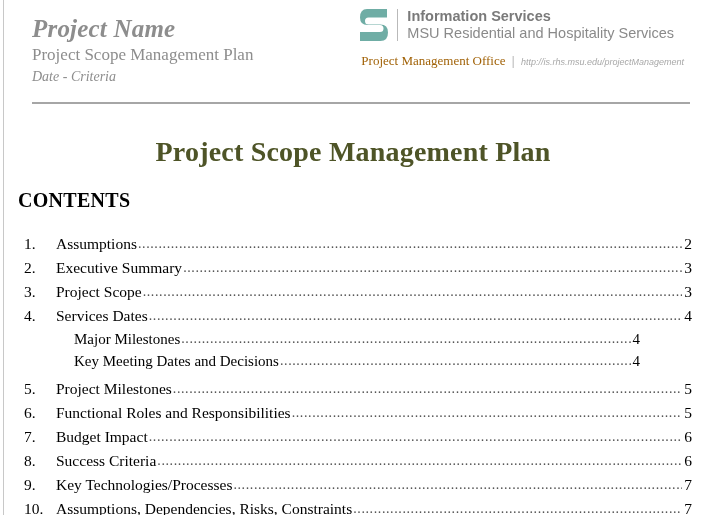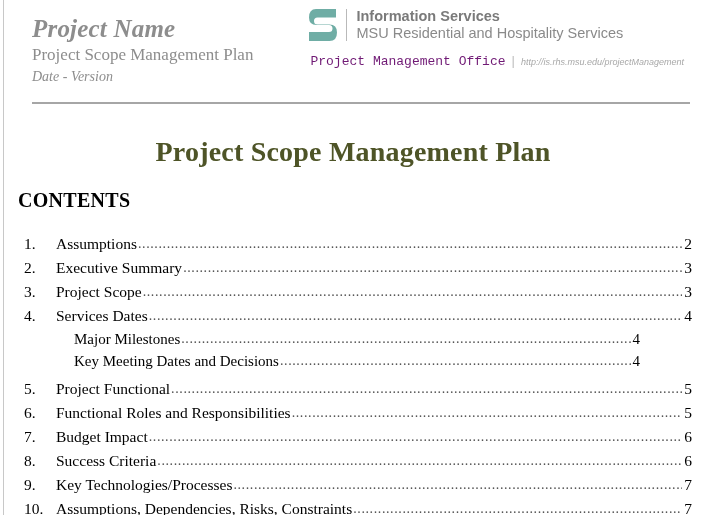--- a/index.html
+++ b/index.html
@@ -120,23 +120,23 @@
     color: #8a8a8a;
     white-space: nowrap;
   }
   .pmo-row {
     display: flex;
     align-items: baseline;
     margin-top: 11px;
     padding-left: 2px;
   }
   .pmo-label {
-    font-family: Liberation Mono, monospace;
+    font-family: Liberation Serif, serif;
     font-size: 13px;
-    color: #701a75;
+    color: #a16207;
     white-space: nowrap;
   }
   .pmo-bar {
     color: #bdbdbd;
     font-family: "Liberation Sans", sans-serif;
     font-size: 13px;
     margin: 0 6px;
   }
   .pmo-url {
     font-family: "Liberation Sans", sans-serif;
@@ -243,21 +243,21 @@
 
 <div class="left-rule"></div>
 
 <div class="page">
 
   <div class="header">
 
     <div class="hdr-left">
       <div class="doc-project-name">Project Name</div>
       <div class="doc-subtitle">Project Scope Management Plan</div>
-      <div class="doc-dateversion">Date - Version</div>
+      <div class="doc-dateversion">Date - Criteria</div>
     </div>
 
     <div class="hdr-right">
       <div class="logo-row">
         <svg class="logo-mark" viewBox="0 0 30 34">
           <path d="M28 1 H8 Q1 1 1 9.5 Q1 17 8.5 17 H21 Q24.5 17 24.5 20.5 Q24.5 24 21 24 H1 V33 H21.5 Q29 33 29 24.5 Q29 16.5 21.5 16.5 H9.5 Q6 16.5 6 13 Q6 9.5 9.5 9.5 H28 Z" fill="#6fada5"></path>
         </svg>
         <div class="logo-divider"></div>
         <div class="logo-lines">
           <div class="logo-line1">Information Services</div>
@@ -314,21 +314,21 @@
       <div class="toc-entry sub">
         <span class="toc-num"></span>
         <span class="toc-label">Key Meeting Dates and Decisions</span>
         <span class="toc-leader">............................................................................................................................................................................................................................</span>
         <span class="toc-page">4</span>
         <span class="toc-right-pad"></span>
       </div>
       <div class="toc-gap"></div>
       <div class="toc-entry">
         <span class="toc-num">5.</span>
-        <span class="toc-label">Project Functional</span>
+        <span class="toc-label">Project Milestones</span>
         <span class="toc-leader">............................................................................................................................................................................................................................</span>
         <span class="toc-page">5</span>
       </div>
       <div class="toc-entry">
         <span class="toc-num">6.</span>
         <span class="toc-label">Functional Roles and Responsibilities</span>
         <span class="toc-leader">............................................................................................................................................................................................................................</span>
         <span class="toc-page">5</span>
       </div>
       <div class="toc-entry">

